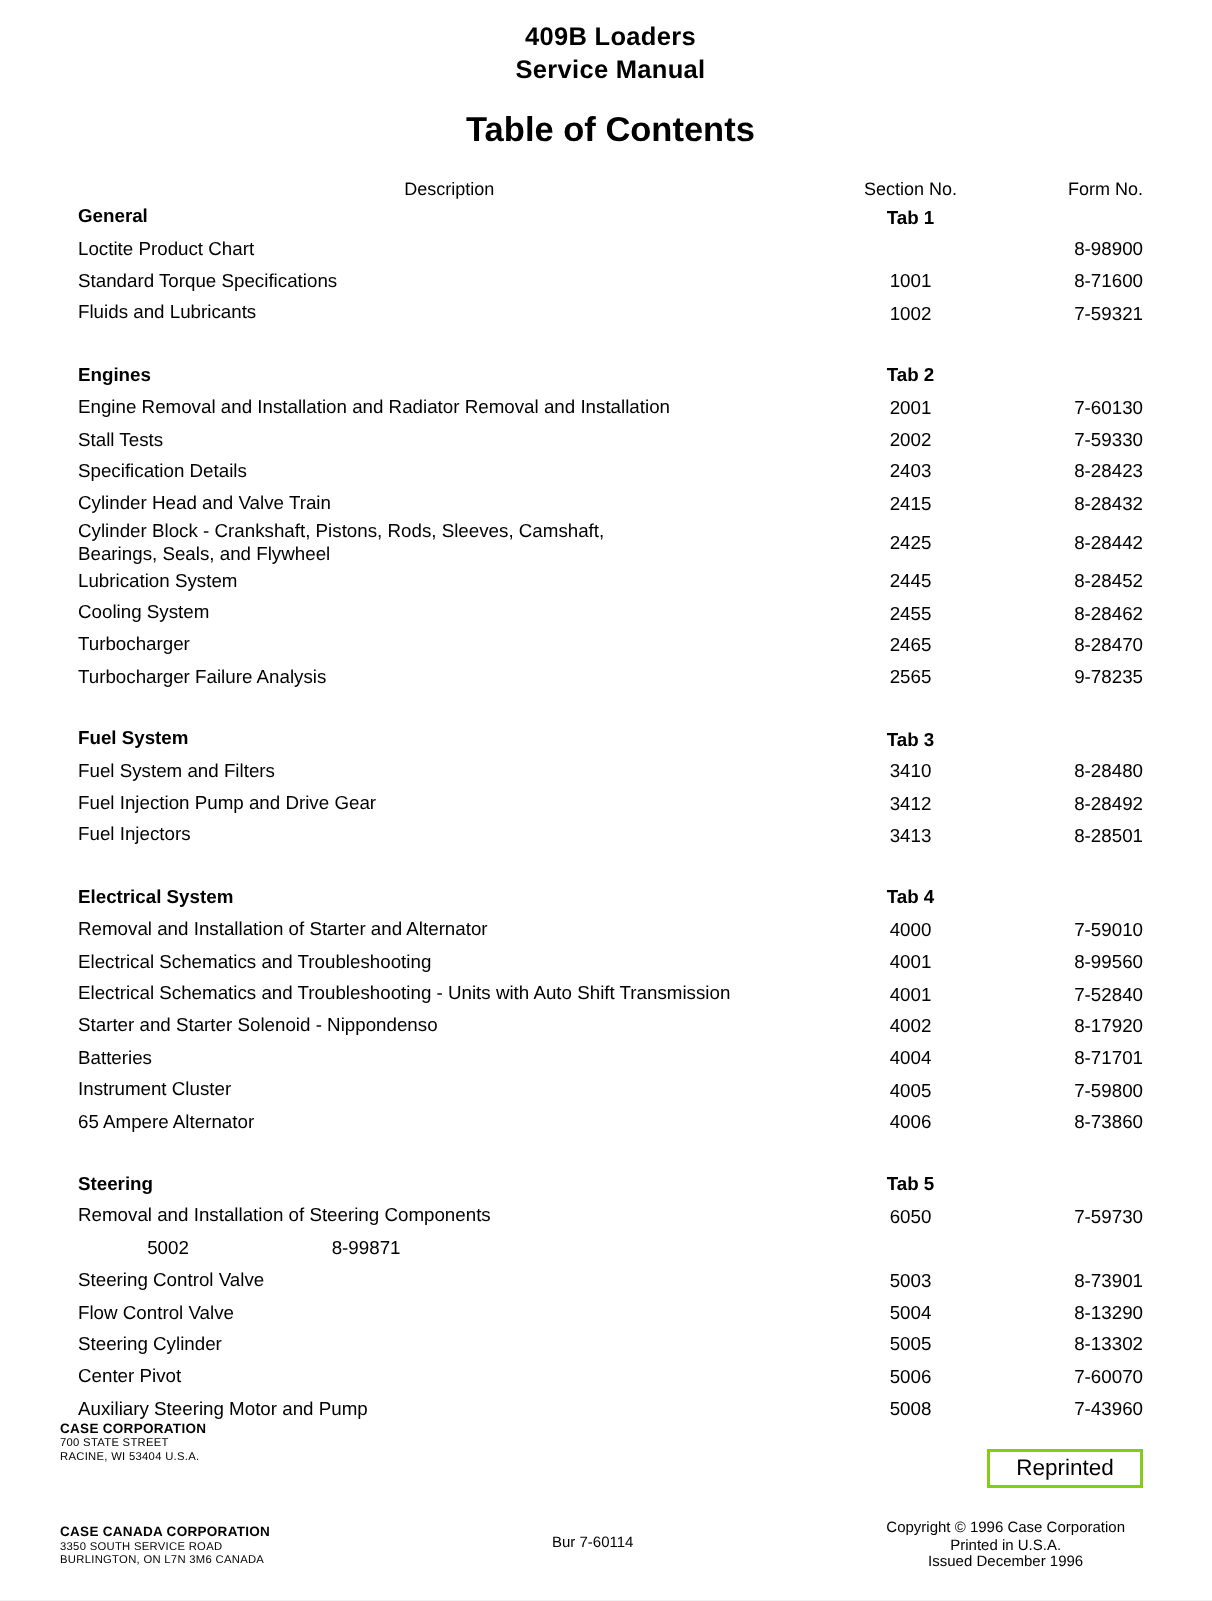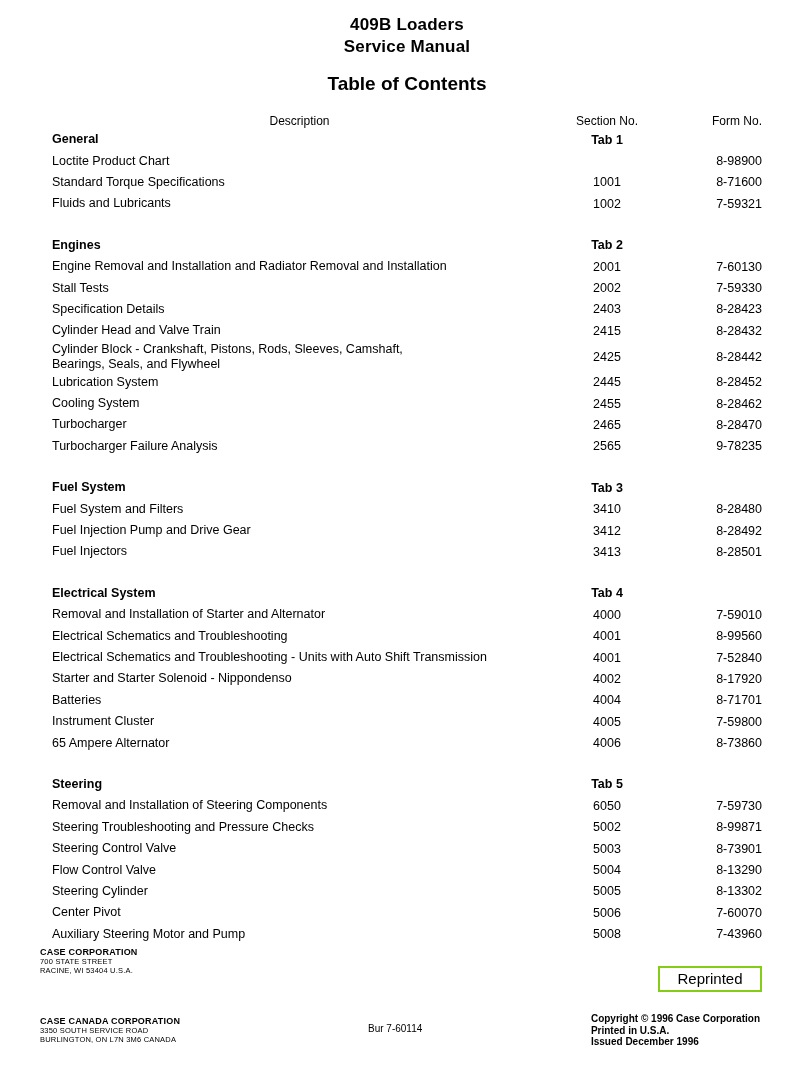--- a/index.html
+++ b/index.html
@@ -12,21 +12,21 @@
     box-sizing: border-box;
     padding: 14px 46px 0 52px;
     font-family: "Liberation Sans", "DejaVu Sans", sans-serif;
     color: #000;
     overflow: hidden;
   }
 
   
   .doc-header { text-align: center; }
   .doc-title { font-size: 17px; font-weight: bold; line-height: 22px; letter-spacing: 0.2px; }
-  .toc-title { font-size: 19px; font-weight: bold; margin-top: 15px; }
+  .toc-title { font-size: 23px; font-weight: bold; margin-top: 15px; }
 
   
   .col-headers { display: flex; margin-top: 19px; font-size: 12px; }
   .ch-desc { flex: 1; text-align: center; }
   .ch-sec  { width: 120px; text-align: center; }
   .ch-form { width: 95px; text-align: right; }
 
   
   #toc-body { margin-top: 1px; }
   .toc-section { margin-top: 20px; }
@@ -43,22 +43,22 @@
   .pub-addr { font-size: 7.5px; line-height: 9px; letter-spacing: 0.2px; }
   .footer-us { left: 40px; top: 947px; }
   .footer-ca { left: 40px; top: 1016px; }
   .footer-center { left: 368px; top: 1023px; font-size: 10px; }
   .stamp-box {
     position: absolute; right: 46px; top: 966px;
     width: 100px; border: 2px solid #84cc16;
     text-align: center; font-size: 15px; padding: 2px 0 3px 0;
   }
   .footer-copy {
-    position: absolute; right: 48px; top: 1013px;
-    text-align: left; font-size: 10px; line-height: 11.5px; font-weight: bold;
+    position: absolute; right: 58px; top: 1013px;
+    text-align: center; font-size: 10px; line-height: 11.5px;
   }
 </style>
 </head>
 <body>
 
 <div class="page">
 
   <header class="doc-header">
     <div class="doc-title">409B Loaders</div>
     <div class="doc-title">Service Manual</div>
@@ -216,21 +216,20 @@
           <div class="cell-desc">Steering</div>
           <div class="cell-sec">Tab 5</div>
           <div class="cell-form"></div>
         </div>
         <div class="toc-row">
           <div class="cell-desc">Removal and Installation of Steering Components</div>
           <div class="cell-sec">6050</div>
           <div class="cell-form">7-59730</div>
         </div>
         <div class="toc-row">
-          <div class="cell-desc">Steering Troubleshooting and Pressure Checks</div>
           <div class="cell-sec">5002</div>
           <div class="cell-form">8-99871</div>
         </div>
         <div class="toc-row">
           <div class="cell-desc">Steering Control Valve</div>
           <div class="cell-sec">5003</div>
           <div class="cell-form">8-73901</div>
         </div>
         <div class="toc-row">
           <div class="cell-desc">Flow Control Valve</div>

